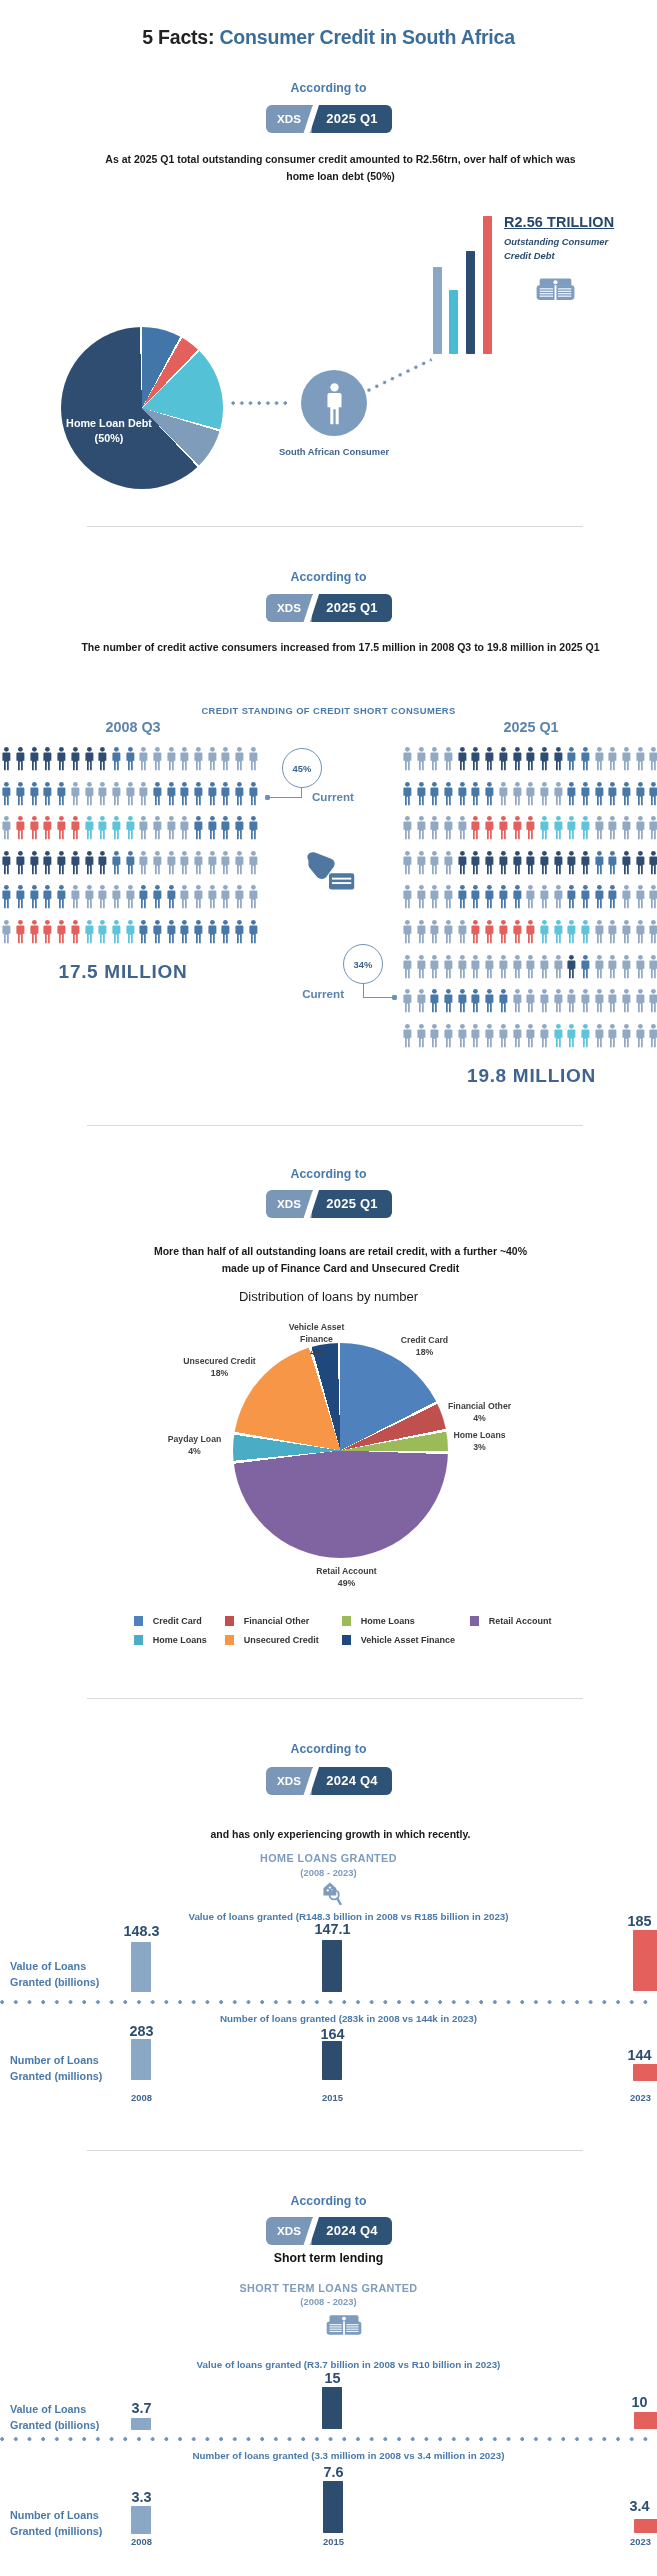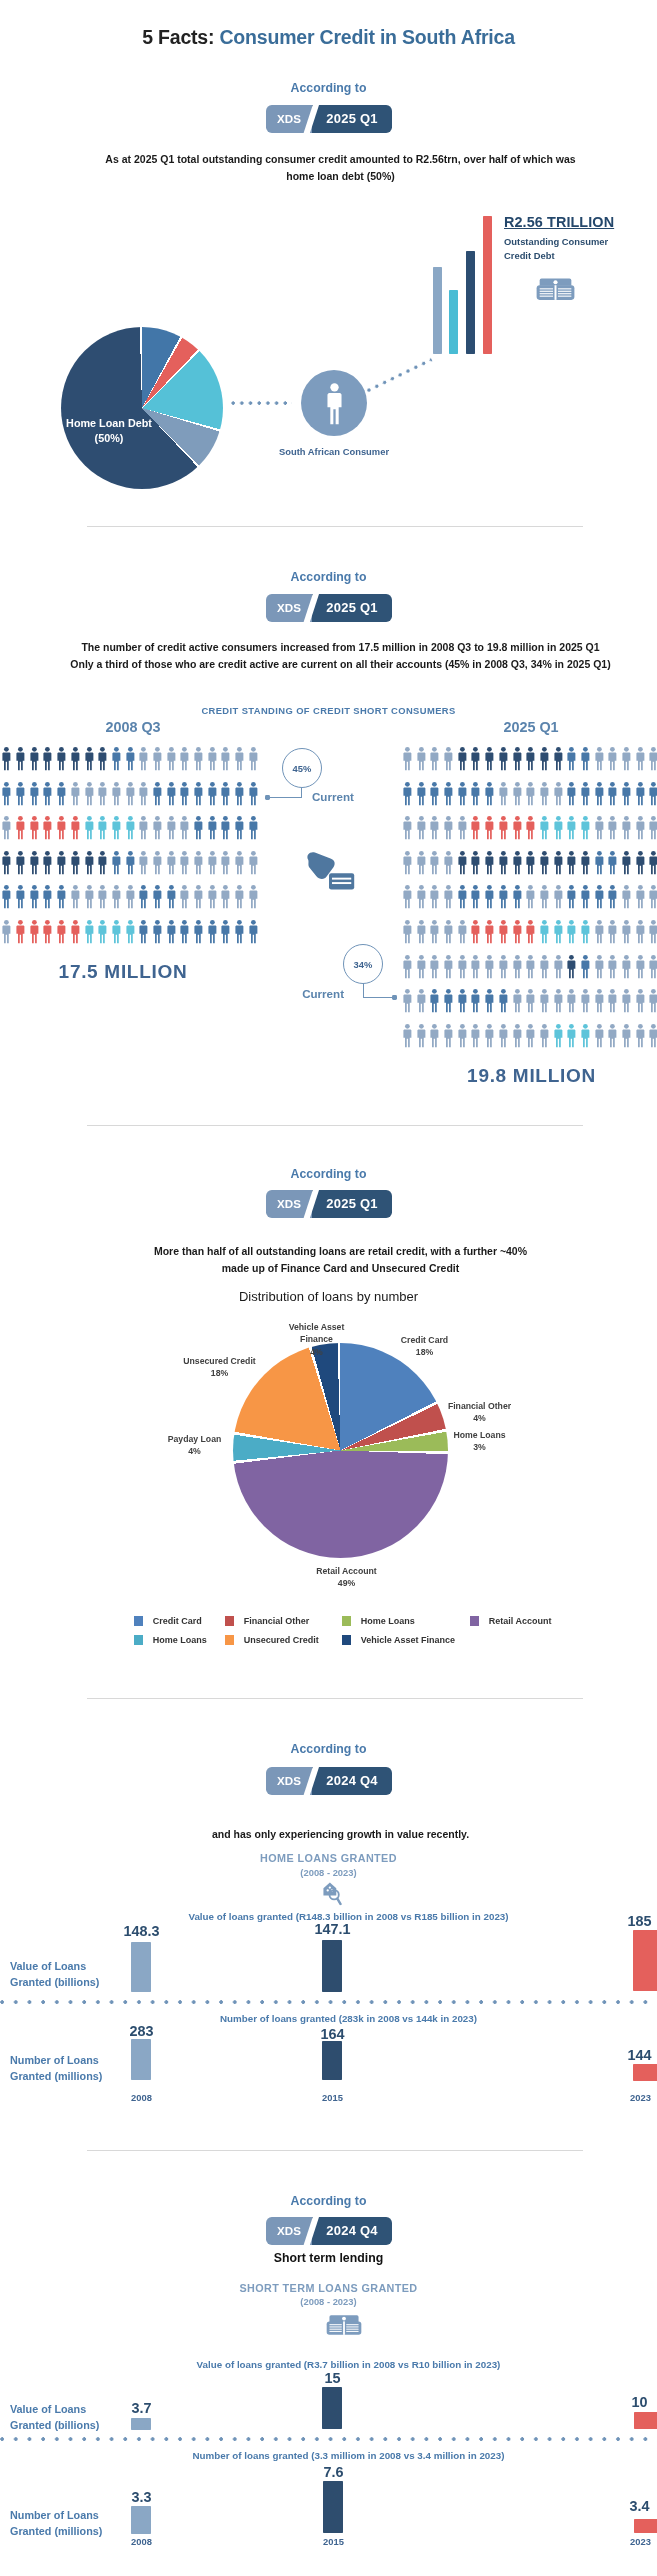--- a/index.html
+++ b/index.html
@@ -22,21 +22,21 @@
   .pie1-label{color:#fff;font-size:10.8px;font-weight:700;line-height:15px;text-align:center;}
   .dotline{height:4.3px;background-image:radial-gradient(circle at 2.2px 2.2px,#6f93b8 1.6px,transparent 2px);
            background-size:8.7px 4.3px;background-repeat:repeat-x;}
   .dotline-wide{height:4.3px;background-image:radial-gradient(circle at 2.2px 2.2px,#6f93b8 1.7px,transparent 2.1px);
            background-size:13.7px 4.3px;background-repeat:repeat-x;}
   .consumer-circle{width:66px;height:66px;border-radius:50%;background:#7d9cbe;display:flex;
                    align-items:center;justify-content:center;color:#fff;}
   .consumer-circle svg{width:19px;height:43px;display:block;}
   .small-cap{font-size:9.4px;font-weight:600;color:#3f6490;}
   .headline{font-size:14.4px;font-weight:700;color:#24476b;letter-spacing:0.1px;text-decoration:underline;}
-  .headline-sub{font-size:9.4px;font-weight:600;color:#2c4d6e;}
+  .headline-sub{font-size:9.4px;font-weight:600;color:#2c4d6e;font-style:italic;}
   .bar{border-radius:0.7px;}
   .sec2-title{font-size:9.4px;font-weight:700;color:#4a7aab;letter-spacing:0.4px;}
   .qlabel{font-size:14.4px;font-weight:600;color:#5b84ad;}
   .p-row{display:flex;gap:2.9px;height:31px;margin-bottom:3.6px;}
   .pp{width:10.8px;height:31px;flex:0 0 10.8px;display:block;}
   .pct-circle{width:38px;height:38px;border:1.4px solid #6f93b8;border-radius:50%;background:#fff;
               display:flex;align-items:center;justify-content:center;
               font-size:9.4px;font-weight:700;color:#3f6490;}
   .current{font-size:11.6px;font-weight:600;color:#5b84ad;}
   .connector{background:#6f93b8;}
@@ -140,21 +140,20 @@
 
   <div class="abs divider" style="top:526px"></div>
 
   <div class="abs ctr according" style="top:570px">According to</div>
   <div class="abs badge" style="top:594px">
     <div class="badge-left">XDS</div>
     <div class="badge-right">2025 Q1</div>
     <div class="badge-slash"></div>
   </div>
   <div class="abs ctr fact-text" style="top:639px">The number of credit active consumers increased from 17.5 million in 2008 Q3 to 19.8 million in 2025 Q1</div>
-  <div class="abs ctr fact-text" style="top:656px">Only a third of those who are credit active are current on all their accounts (45% in 2008 Q3, 34% in 2025 Q1)</div>
 
   <div class="abs ctr sec2-title" style="top:705px">CREDIT STANDING OF CREDIT SHORT CONSUMERS</div>
   <div class="abs qlabel" style="left:79px;top:719px;width:108px;text-align:center">2008 Q3</div>
   <div class="abs qlabel" style="left:477px;top:719px;width:108px;text-align:center">2025 Q1</div>
 
   <div class="abs" style="left:1.4px;top:743px;width:259px">
       <div class="p-row">
         <svg class="pp" viewBox="0 0 20 44" style="color:#2e4d71">
           <use href="#person"></use>
         </svg>
@@ -1135,21 +1134,21 @@
   </div>
 
   <div class="abs divider" style="top:1698px"></div>
 
   <div class="abs ctr according" style="top:1742px">According to</div>
   <div class="abs badge" style="top:1767px">
     <div class="badge-left">XDS</div>
     <div class="badge-right">2024 Q4</div>
     <div class="badge-slash"></div>
   </div>
-  <div class="abs ctr fact-text" style="top:1826px">and has only experiencing growth in value recently.</div>
+  <div class="abs ctr fact-text" style="top:1826px">and has only experiencing growth in which recently.</div>
 
   <div class="abs ctr blue-heading" style="top:1852px">HOME LOANS GRANTED</div>
   <div class="abs ctr blue-sub" style="top:1867px">(2008 - 2023)</div>
   <svg class="abs" style="left:322px;top:1881px;width:20px;height:24.6px" viewBox="0 0 28 34">
       <use href="#housesearch"></use>
     </svg>
 
   <div class="abs ctr cap" style="top:1911px">Value of loans granted (R148.3 billion in 2008 vs R185 billion in 2023)</div>
   <div class="abs num-label" style="left:120px;top:1923px;width:43px">148.3</div>
   <div class="abs num-label" style="left:311px;top:1921px;width:43px">147.1</div>

